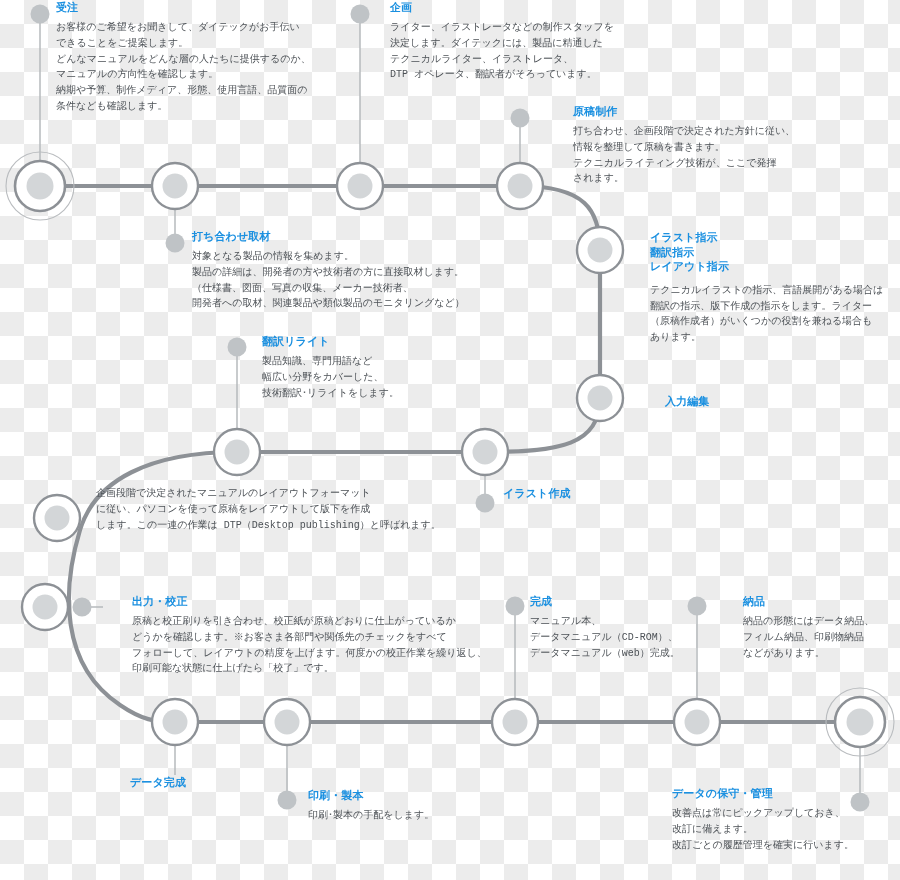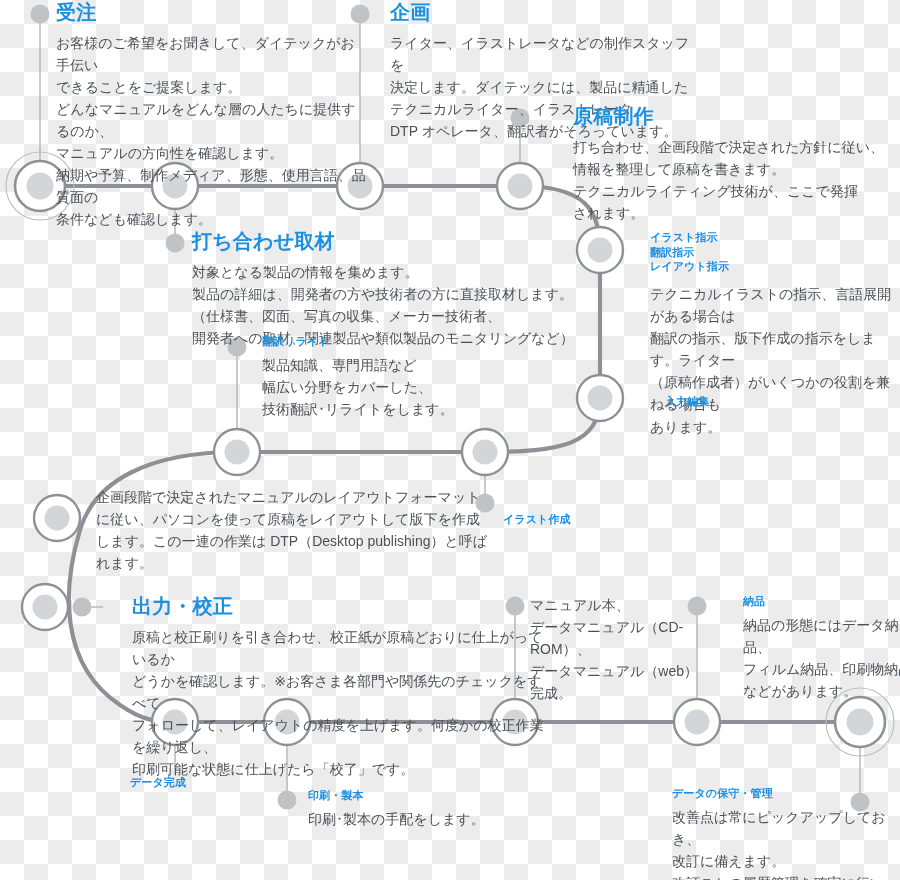--- a/index.html
+++ b/index.html
@@ -13,24 +13,24 @@
       linear-gradient(45deg,#ececec 25%,transparent 25%,transparent 75%,#ececec 75%);
     background-size:48px 48px;
     background-position:0 0,24px 24px;
   }
   #flowsvg{position:absolute;left:0;top:0;width:900px;height:880px;}
   .blk{position:absolute;}
   .ttl{
     color:#1b90e0;font-weight:bold;line-height:1.28;
     letter-spacing:.01em;margin:0 0 6px 0;white-space:pre-line;
   }
-  .ttl.s17{font-size:20px;}
+  .ttl.s17{font-size:11px;}
   .ttl.s16{font-size:11px;}
   .body{
-    color:#4c5156;font-size:14px;line-height:1.58;margin:0;white-space:pre-line;
+    color:#4c5156;font-size:10px;line-height:1.58;margin:0;white-space:pre-line;font-family:Liberation Mono, monospace;
   }
   .standalone .ttl{margin-bottom:0;}
 </style>
 </head>
 <body>
 
 <svg id="flowsvg" viewBox="0 0 900 880" xmlns="http://www.w3.org/2000/svg">
   <defs>
     <g id="nodeSmall">
       <circle r="23" fill="#ffffff" stroke="#8d9196" stroke-width="2.4"></circle>
@@ -158,33 +158,34 @@
 <div class="blk standalone" style="left:665px;top:394px;width:200px;">
   <div class="ttl s16">入力編集</div>
 </div>
 
 <div class="blk" style="left:96px;top:486px;width:400px;">
   <div class="body">企画段階で決定されたマニュアルのレイアウトフォーマット
 に従い、パソコンを使って原稿をレイアウトして版下を作成
 します。この一連の作業は DTP（Desktop publishing）と呼ばれます。</div>
 </div>
 
-<div class="blk" style="left:503px;top:512px;width:280px;">
+<div class="blk" style="left:503px;top:486px;width:280px;">
   <div class="ttl s16">イラスト作成</div>
 </div>
 
 <div class="blk" style="left:96px;top:594px;width:420px;margin-left:36px;">
   <div class="ttl s17">出力・校正</div>
   <div class="body">原稿と校正刷りを引き合わせ、校正紙が原稿どおりに仕上がっているか
 どうかを確認します。※お客さま各部門や関係先のチェックをすべて
 フォローして、レイアウトの精度を上げます。何度かの校正作業を繰り返し、
 印刷可能な状態に仕上げたら「校了」です。</div>
 </div>
 
 <div class="blk" style="left:530px;top:594px;width:180px;">
+  <div class="ttl s16">完成</div>
   <div class="body">マニュアル本、
 データマニュアル（CD-ROM）、
 データマニュアル（web）完成。</div>
 </div>
 
 <div class="blk" style="left:743px;top:594px;width:180px;">
   <div class="ttl s16">納品</div>
   <div class="body">納品の形態にはデータ納品、
 フィルム納品、印刷物納品
 などがあります。</div>

